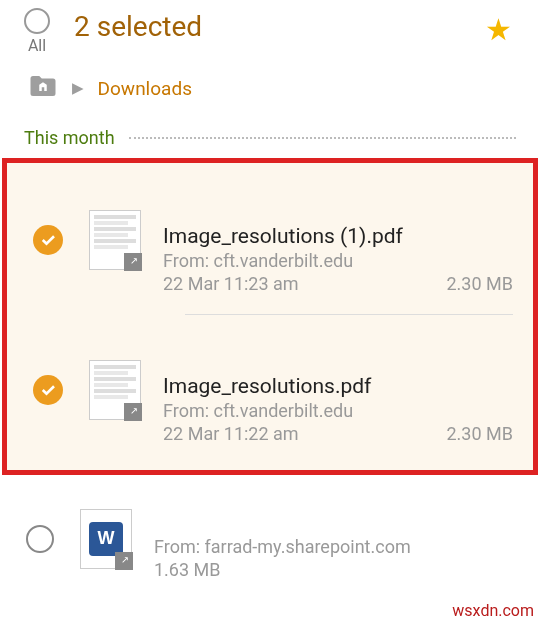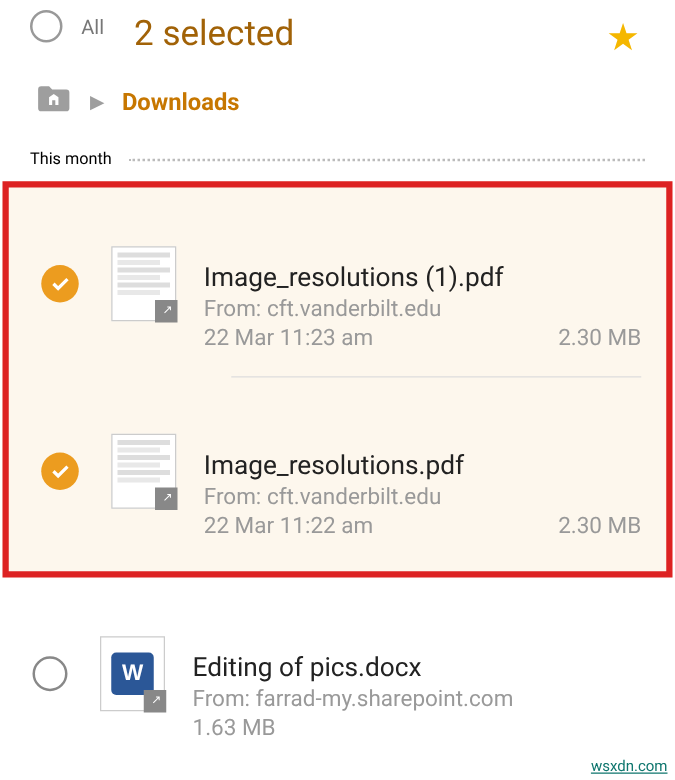--- a/index.html
+++ b/index.html
@@ -1,31 +1,31 @@
 <!DOCTYPE html>
 <html><head>
   <meta charset="utf-8">
   <style>
     * { margin: 0; padding: 0; box-sizing: border-box; }
     body { font-family: -apple-system, BlinkMacSystemFont, "Segoe UI", Roboto, sans-serif; width: 540px; height: 624px; background: #fff; position: relative; }
     
     .header { display: flex; align-items: flex-start; padding: 8px 24px 4px 24px; }
-    .all-wrap { display: flex; flex-direction: row; align-items: center; gap: 15px; }
+    .all-wrap { display: flex; flex-direction: column; align-items: center; gap: 2px; }
     .circle-empty { width: 26px; height: 26px; border: 2.5px solid #999; border-radius: 50%; }
     .all-label { font-size: 16px; color: #777; }
     .selected-text { font-size: 28px; color: #a16207; margin-left: 24px; margin-top: 2px; flex: 1; }
     .star { color: #f5b700; font-size: 30px; margin-top: 4px; margin-right: 4px;}
     
     .breadcrumb { display: flex; align-items: center; gap: 14px; padding: 14px 28px 20px 28px; }
     .folder-icon { color: #9e9e9e; }
     .bc-arrow { color: #9e9e9e; font-size: 15px; }
-    .bc-link { color: #c77700; font-size: 19px; font-weight:700; }
+    .bc-link { color: #c77700; font-size: 19px; font-weight:400; }
     
     .section-head { display: flex; align-items: center; padding: 4px 24px 10px 24px; gap: 14px; }
-    .section-title { color: #000000; font-size: 13px; white-space: nowrap; }
+    .section-title { color: #4d7c0f; font-size: 18px; white-space: nowrap; }
     .dots { flex: 1; border-top: 2px dotted #bbb; height: 0; }
     
     .selected-block { border: 5px solid #d22; padding: 10px 0 14px 0; margin: 0px 2px; background: #fdf7ed; }
     
     .file-row { display: flex; align-items: center; padding: 12px 20px 12px 26px; }
     .sel-check { width: 30px; height: 30px; border-radius: 50%; background: #ec9c1f; display: flex; align-items: center; justify-content: center; flex-shrink:0; }
     .sel-check svg { color: #fff; }
     .circle-empty2 { width: 28px; height: 28px; border: 2.5px solid #888; border-radius: 50%; flex-shrink:0; }
     
     .thumb { width: 52px; height: 60px; margin-left: 26px; position: relative; flex-shrink:0; }
@@ -39,21 +39,21 @@
     
     .meta { margin-left: 22px; flex: 1; display:flex; flex-direction:column; gap:2px;margin-top:39px; }
     .fname { font-size: 21px; color: #222; }
     .fsrc { font-size: 18px; color: #999; }
     .frow3 { display:flex; justify-content:space-between; align-items:baseline; }
     .fdate { font-size: 18px; color: #999; }
     .fsize { font-size: 18px; color: #999; }
     
     .divider { height:1px; background:#ddd; margin: 8px 20px 8px 178px;}
     
-    .watermark { position:absolute; bottom:4px; right:6px; font-size:12px; color:#0f766e;text-decoration:underline; }
+    .watermark { position:absolute; bottom:4px; right:6px; font-size:16px; color:#b91c1c; }
   </style>
 </head>
 <body>
 
 <div class="header">
   <div class="all-wrap">
     <div class="circle-empty"></div>
     <div class="all-label">All</div>
   </div>
   <div class="selected-text">2 selected</div>
@@ -144,21 +144,20 @@
   <div class="circle-empty2"></div>
   <div class="thumb thumb-word">
     <div class="word-badge">W</div>
     <div class="shortcut">
       <svg width="10" height="10" viewBox="0 0 24 24">
           <path fill="currentColor" d="M14 3h7v7h-2V6.4L9.4 16 8 14.6 17.6 5H14V3z"></path>
         </svg>
     </div>
   </div>
   <div class="meta">
-    <div class="fname">Editing of pics.docx</div>
     <div class="fsrc">From: farrad-my.sharepoint.com</div>
     <div class="frow3">
       <span class="fsize">1.63 MB</span>
     </div>
   </div>
 </div>
 
 <div class="watermark">wsxdn.com</div>
 
 </body></html>

